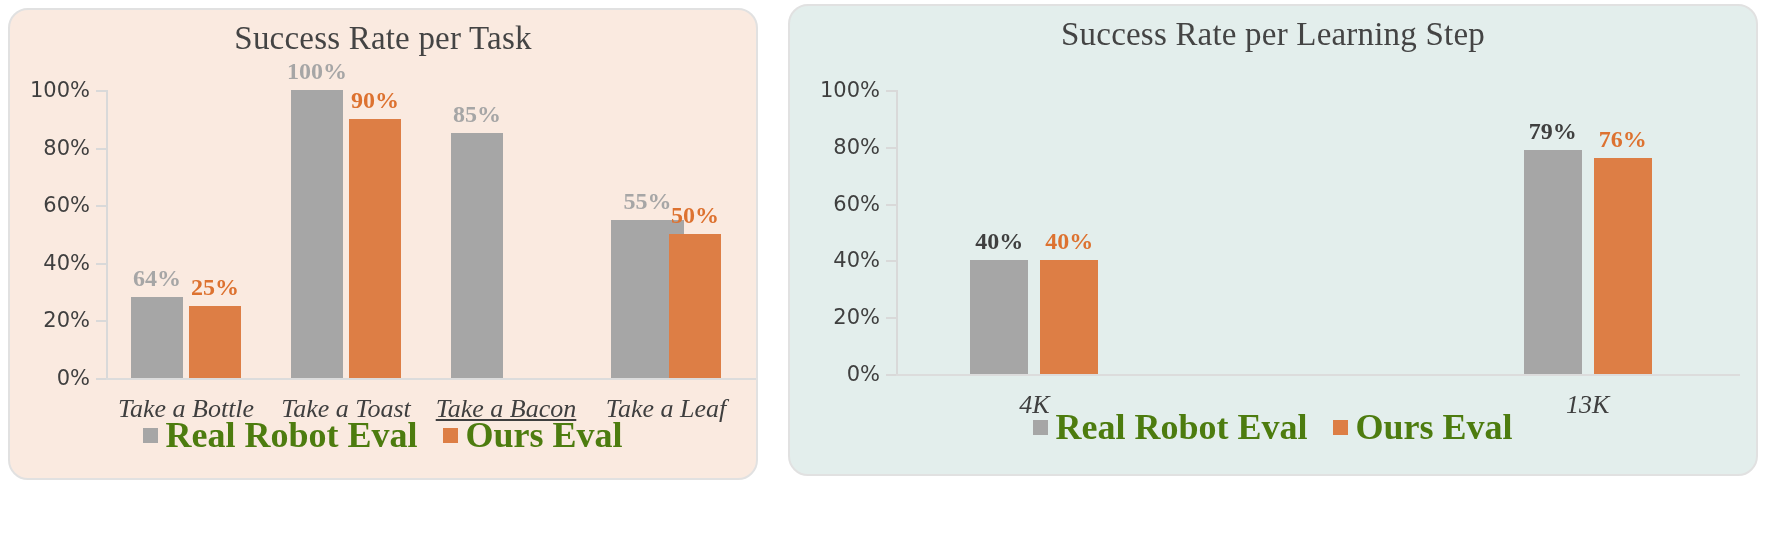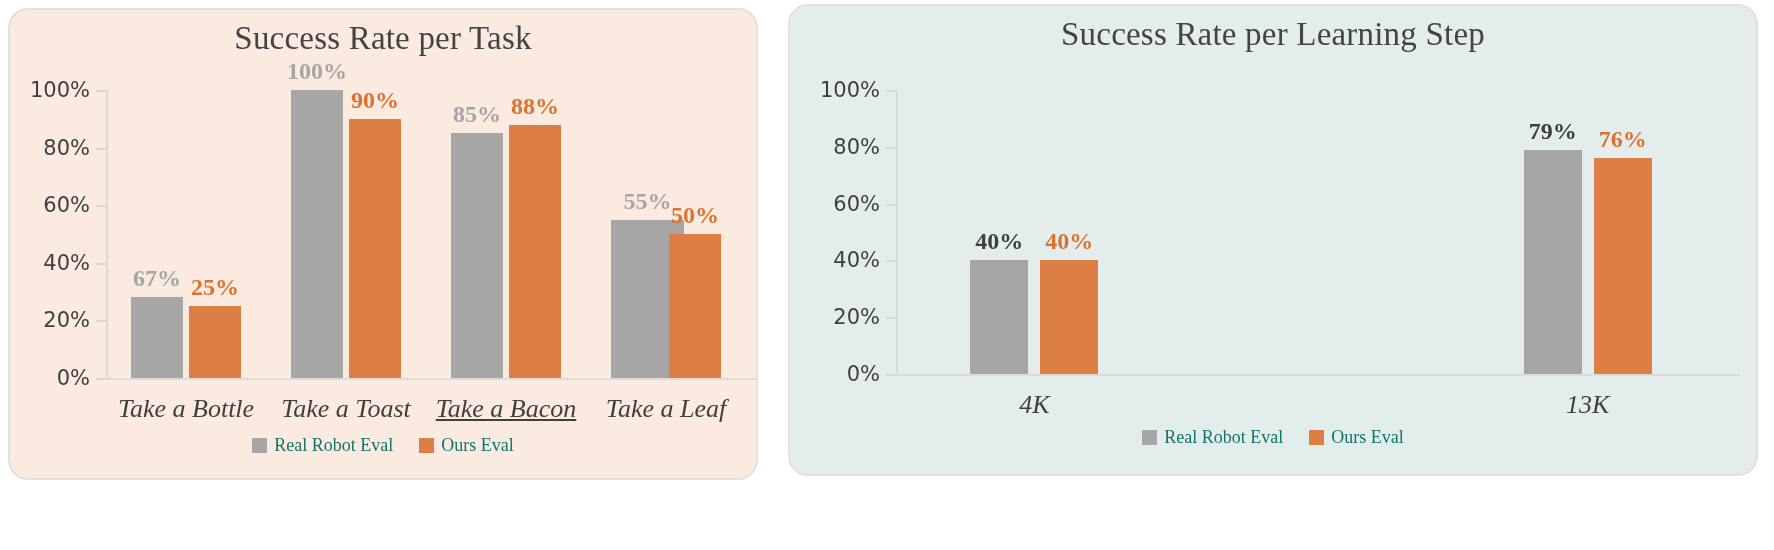--- a/index.html
+++ b/index.html
@@ -162,23 +162,24 @@
     align-items: center;
     gap: 7px;
   }
   .legend-swatch {
     width: 15px;
     height: 15px;
     display: inline-block;
   }
   .legend-text {
     font-family: "Liberation Serif", serif;
-    font-size: 18px;
-    color: #0f766e;
-    white-space: nowrap;
+    font-size: 36px;
+    color: #4d7c0f;
+    white-space: nowrap;
+    font-weight: bold;
   }
 </style>
 </head>
 <body>
 
 <div class="board">
 
   <div class="panel panel-left">
 
     <div class="chart-title">Success Rate per Task</div>
@@ -193,42 +194,39 @@
         <div class="tick" style="top: 172.8px;"></div>
         <div class="tick-label" style="top: 172.8px;">40%</div>
         <div class="tick" style="top: 115.2px;"></div>
         <div class="tick-label" style="top: 115.2px;">60%</div>
         <div class="tick" style="top: 57.6px;"></div>
         <div class="tick-label" style="top: 57.6px;">80%</div>
         <div class="tick" style="top: 0px;"></div>
         <div class="tick-label" style="top: 0px;">100%</div>
         <div class="group" style="left: 0px; width: 160px;">
           <div class="bar gray" style="width: 52px; height: 80.64px; left: 25px; background: rgb(166, 166, 166);">
-            <div class="bar-label" style="color: rgb(166, 166, 166);">67%</div>
+            <div class="bar-label" style="color: rgb(166, 166, 166);">64%</div>
           </div>
           <div class="bar orange" style="width: 52px; height: 72px; left: 83px; background: rgb(221, 126, 69);">
             <div class="bar-label" style="color: rgb(221, 114, 48);">25%</div>
           </div>
           <div class="cat-label" style="left: 80px;">Take a Bottle</div>
         </div>
         <div class="group" style="left: 160px; width: 160px;">
           <div class="bar gray" style="width: 52px; height: 288px; left: 25px; background: rgb(166, 166, 166);">
             <div class="bar-label" style="color: rgb(166, 166, 166);">100%</div>
           </div>
           <div class="bar orange" style="width: 52px; height: 259.2px; left: 83px; background: rgb(221, 126, 69);">
             <div class="bar-label" style="color: rgb(221, 114, 48);">90%</div>
           </div>
           <div class="cat-label" style="left: 80px;">Take a Toast</div>
         </div>
         <div class="group" style="left: 320px; width: 160px;">
           <div class="bar gray" style="width: 52px; height: 244.8px; left: 25px; background: rgb(166, 166, 166);">
             <div class="bar-label" style="color: rgb(166, 166, 166);">85%</div>
-          </div>
-          <div class="bar orange" style="width: 52px; height: 253.44px; left: 83px; background: rgb(221, 126, 69);">
-            <div class="bar-label" style="color: rgb(221, 114, 48);">88%</div>
           </div>
           <div class="cat-label" style="left: 80px; text-decoration: underline;">Take a Bacon</div>
         </div>
         <div class="group" style="left: 480px; width: 160px;">
           <div class="bar gray" style="width: 52px; height: 158.4px; left: 25px; background: rgb(166, 166, 166); padding-left: 21px;">
             <div class="bar-label" style="color: rgb(166, 166, 166);">55%</div>
           </div>
           <div class="bar orange" style="width: 52px; height: 144px; left: 83px; background: rgb(221, 126, 69);">
             <div class="bar-label" style="color: rgb(221, 114, 48);">50%</div>
           </div>

